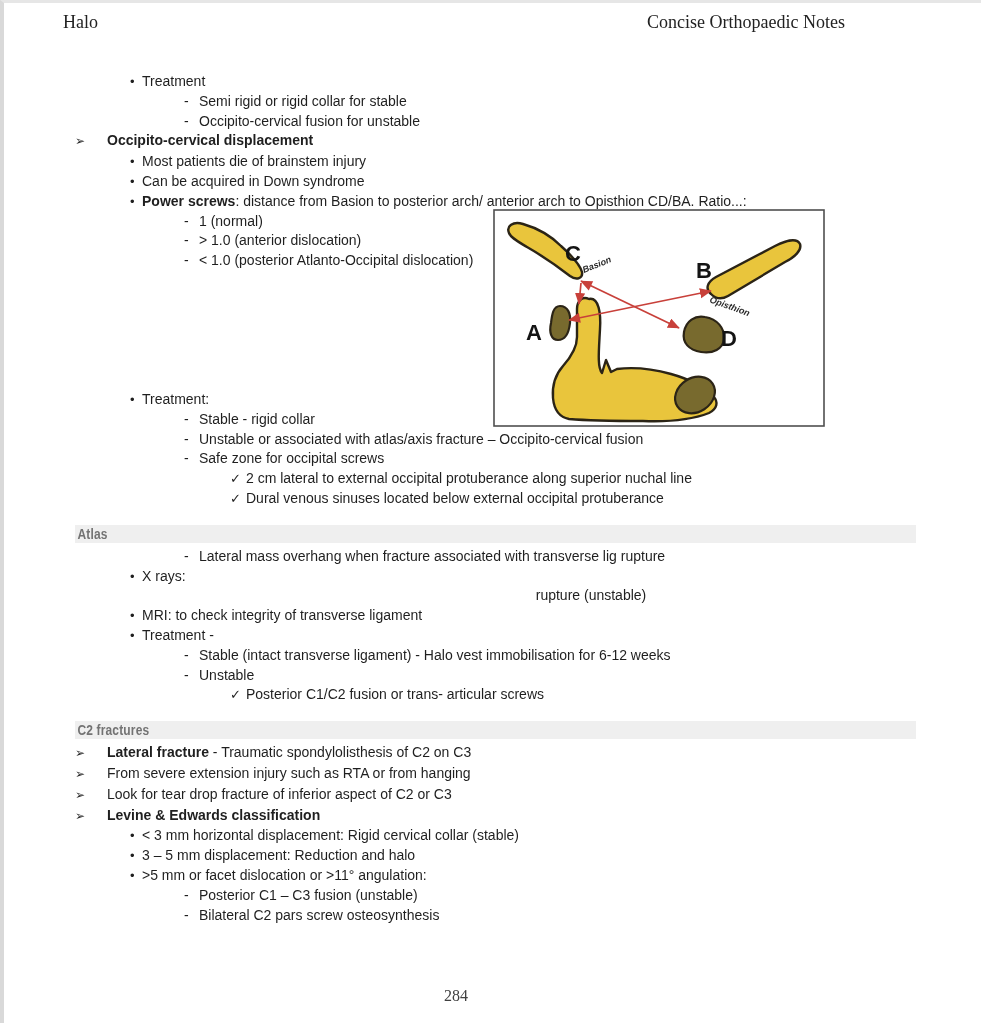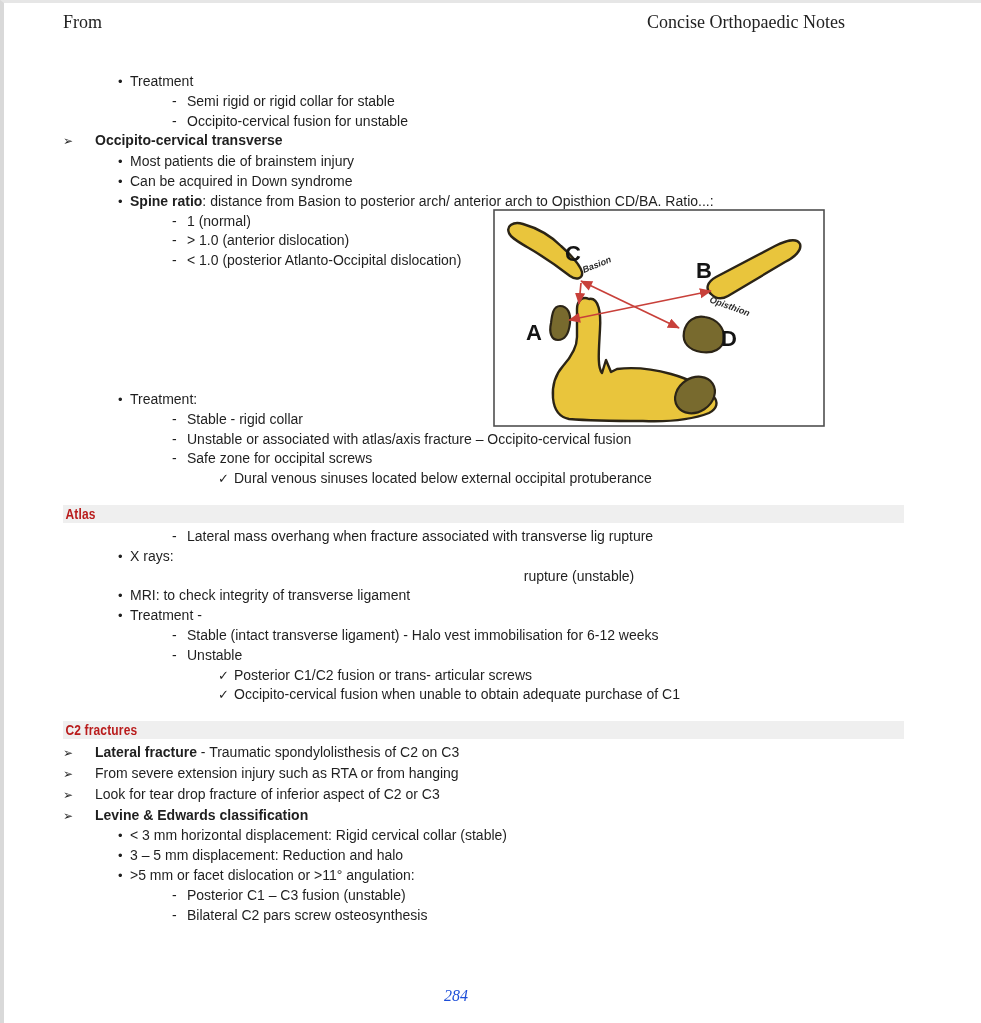--- a/index.html
+++ b/index.html
@@ -4,81 +4,81 @@
 <style>
   html,body{margin:0;padding:0;}
   body{
     width:981px;height:1023px;position:relative;background:#ffffff;
     font-family:"Liberation Sans",sans-serif;color:#1f1f1f;overflow:hidden;
     border-left:4px solid #d9d9d9;border-top:3px solid #e6e6e6;box-sizing:border-box;
   }
   .hdr{position:absolute;top:9px;font-family:"Liberation Serif",serif;font-size:18px;color:#222;}
   .hdr-left{left:59px;}
   .hdr-right{right:136px;}
-  #content{position:absolute;left:0;top:69px;width:954px;}
+  #content{position:absolute;left:0;top:69px;width:954px;padding-left:12px;}
   .line{font-size:14px;line-height:19.8px;white-space:nowrap;}
   .line b{font-weight:700;}
   .mk{display:inline-block;}
   .l1{padding-left:59px;}  .l1 .mk{width:32px;font-size:12px;color:#2a2a2a;}
   .l2{padding-left:114px;} .l2 .mk{width:12px;font-size:13px;}
   .l3{padding-left:168px;} .l3 .mk{width:15px;}
   .l4{padding-left:214px;} .l4 .mk{width:16px;font-size:13px;}
   .cont{padding-left:196px;text-align:center;}
   .justify{word-spacing:7px;}
   .gap{height:119px;}
   .secbar{
     margin:16px 0 4px 59px;width:841px;height:18px;background:var(--section-bg);
-    font-size:15px;line-height:18px;color:#b91c1c;
+    font-size:15px;line-height:18px;color:#737373;
   }
   .sectext{display:inline-block;transform:scaleX(.8);transform-origin:0 50%;
     font-weight:700;letter-spacing:.2px;padding-left:3px;}
   #diagram{position:absolute;left:489px;top:206px;}
   .dbox{fill:none;stroke:#4f4f4f;stroke-width:1.6px;}
   .bone{fill:var(--bone-yellow);stroke:var(--outline);stroke-width:2.4px;stroke-linejoin:round;}
   .darkbone{fill:var(--bone-dark);stroke:var(--outline);stroke-width:2.2px;stroke-linejoin:round;}
   .rline{stroke:var(--arrow-red);stroke-width:1.7px;}
   .ah{fill:var(--arrow-red);}
   .biglabel{font-family:"Liberation Sans",sans-serif;font-weight:700;font-size:22px;fill:#141414;}
   .smalllabel{font-family:"Liberation Sans",sans-serif;font-weight:700;font-style:italic;font-size:9px;fill:#2a2a2a;}
   .footer{position:absolute;left:59px;width:786px;top:984px;text-align:center;
-    font-family:"Liberation Serif",serif;font-size:16px;color:#1d4ed8;font-style:italic;}
+    font-family:"Liberation Serif",serif;font-size:16px;color:#404040;}
 </style>
 </head>
 <body style="--bone-yellow: #e9c53c; --bone-dark: #786a2e; --outline: #2b2416; --arrow-red: #c8403a; --section-bg: #efefef;">
 
-<div class="hdr hdr-left">From</div>
+<div class="hdr hdr-left">Halo</div>
 <div class="hdr hdr-right">Concise Orthopaedic Notes</div>
 
 <div id="content">
     <div class="line l2"><span class="mk">•</span>Treatment</div>
     <div class="line l3"><span class="mk">-</span>Semi rigid or rigid collar for stable</div>
     <div class="line l3"><span class="mk">-</span>Occipito-cervical fusion for unstable</div>
-    <div class="line l1"><span class="mk">➢</span><b>Occipito-cervical transverse</b></div>
+    <div class="line l1"><span class="mk">➢</span><b>Occipito-cervical displacement</b></div>
     <div class="line l2"><span class="mk">•</span>Most patients die of brainstem injury</div>
     <div class="line l2"><span class="mk">•</span>Can be acquired in Down syndrome</div>
-    <div class="line l2"><span class="mk">•</span><b>Spine ratio</b>: distance from Basion to posterior arch/ anterior arch to Opisthion CD/BA. Ratio...:</div>
+    <div class="line l2"><span class="mk">•</span><b>Power screws</b>: distance from Basion to posterior arch/ anterior arch to Opisthion CD/BA. Ratio...:</div>
     <div class="line l3"><span class="mk">-</span>1 (normal)</div>
     <div class="line l3"><span class="mk">-</span>&gt; 1.0 (anterior dislocation)</div>
     <div class="line l3"><span class="mk">-</span>&lt; 1.0 (posterior Atlanto-Occipital dislocation)</div>
     <div class="gap"></div>
     <div class="line l2"><span class="mk">•</span>Treatment:</div>
     <div class="line l3"><span class="mk">-</span>Stable - rigid collar</div>
     <div class="line l3"><span class="mk">-</span>Unstable or associated with atlas/axis fracture – Occipito-cervical fusion</div>
     <div class="line l3"><span class="mk">-</span>Safe zone for occipital screws</div>
+    <div class="line l4"><span class="mk">✓</span>2 cm lateral to external occipital protuberance along superior nuchal line</div>
     <div class="line l4"><span class="mk">✓</span>Dural venous sinuses located below external occipital protuberance</div>
     <div class="secbar"><span class="sectext">Atlas</span></div>
     <div class="line l3"><span class="mk">-</span>Lateral mass overhang when fracture associated with transverse lig rupture</div>
     <div class="line l2"><span class="mk">•</span>X rays:</div>
     <div class="line cont">rupture (unstable)</div>
     <div class="line l2"><span class="mk">•</span>MRI: to check integrity of transverse ligament</div>
     <div class="line l2"><span class="mk">•</span>Treatment -</div>
     <div class="line l3"><span class="mk">-</span>Stable (intact transverse ligament) - Halo vest immobilisation for 6-12 weeks</div>
     <div class="line l3"><span class="mk">-</span>Unstable</div>
     <div class="line l4"><span class="mk">✓</span>Posterior C1/C2 fusion or trans- articular screws</div>
-    <div class="line l4"><span class="mk">✓</span>Occipito-cervical fusion when unable to obtain adequate purchase of C1</div>
     <div class="secbar"><span class="sectext">C2 fractures</span></div>
     <div class="line l1"><span class="mk">➢</span><b>Lateral fracture</b> - Traumatic spondylolisthesis of C2 on C3</div>
     <div class="line l1"><span class="mk">➢</span>From severe extension injury such as RTA or from hanging</div>
     <div class="line l1"><span class="mk">➢</span>Look for tear drop fracture of inferior aspect of C2 or C3</div>
     <div class="line l1"><span class="mk">➢</span><b>Levine &amp; Edwards classification</b></div>
     <div class="line l2"><span class="mk">•</span>&lt; 3 mm horizontal displacement: Rigid cervical collar (stable)</div>
     <div class="line l2"><span class="mk">•</span>3 – 5 mm displacement: Reduction and halo</div>
     <div class="line l2"><span class="mk">•</span>&gt;5 mm or facet dislocation or &gt;11° angulation:</div>
     <div class="line l3"><span class="mk">-</span>Posterior C1 – C3 fusion (unstable)</div>
     <div class="line l3"><span class="mk">-</span>Bilateral C2 pars screw osteosynthesis</div>

